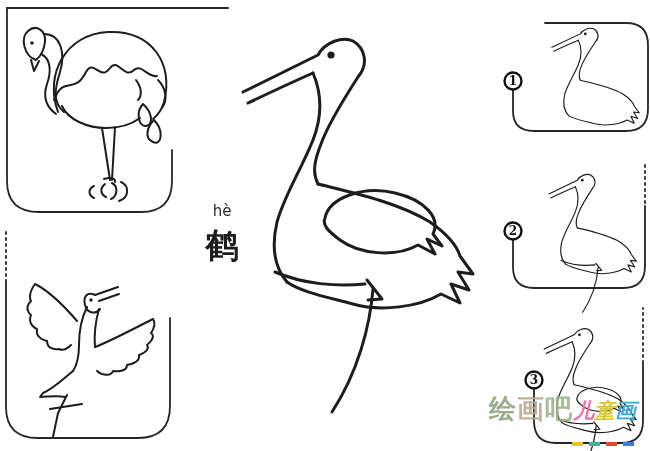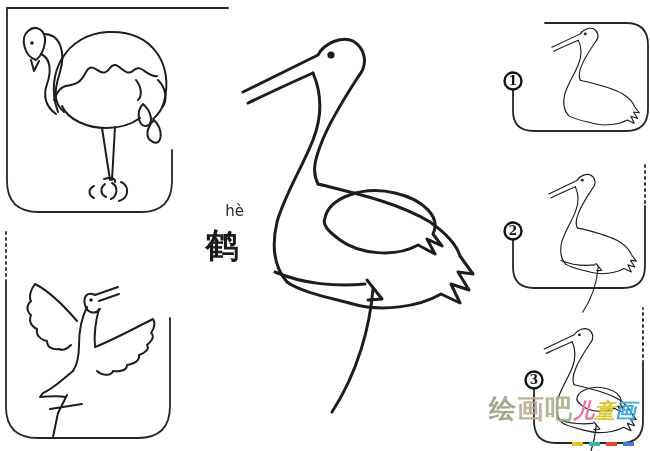--- a/index.html
+++ b/index.html
@@ -13,21 +13,21 @@
   .frame{fill:none;stroke:#262626;stroke-width:1.8;stroke-linecap:round;}
   .frame-dotted{fill:none;stroke:#262626;stroke-width:1.8;stroke-dasharray:2 4;stroke-linecap:round;}
   .badge-circle{fill:#ffffff;stroke:#111;stroke-width:2.4;}
   .dot{fill:#1d1d1d;stroke:none;}
   .step-num{
     position:absolute;width:16px;height:16px;text-align:center;
     font-size:12px;line-height:16px;font-weight:bold;color:#111;
     font-family:"DejaVu Serif",serif;
   }
   .pinyin{
-    position:absolute;left:200px;top:202px;width:44px;text-align:right;
+    position:absolute;left:200px;top:202px;width:44px;text-align:center;
     font-size:15px;color:#2b2b2b;
   }
   .hanzi{
     position:absolute;left:197px;top:224px;width:50px;text-align:center;
     font-size:33px;font-weight:bold;color:#1c1c1c;
     font-family:"DejaVu Serif",serif;
   }
   .wm-row1{
     position:absolute;left:489px;top:394px;display:flex;align-items:flex-end;
     font-weight:bold;z-index:5;white-space:nowrap;

